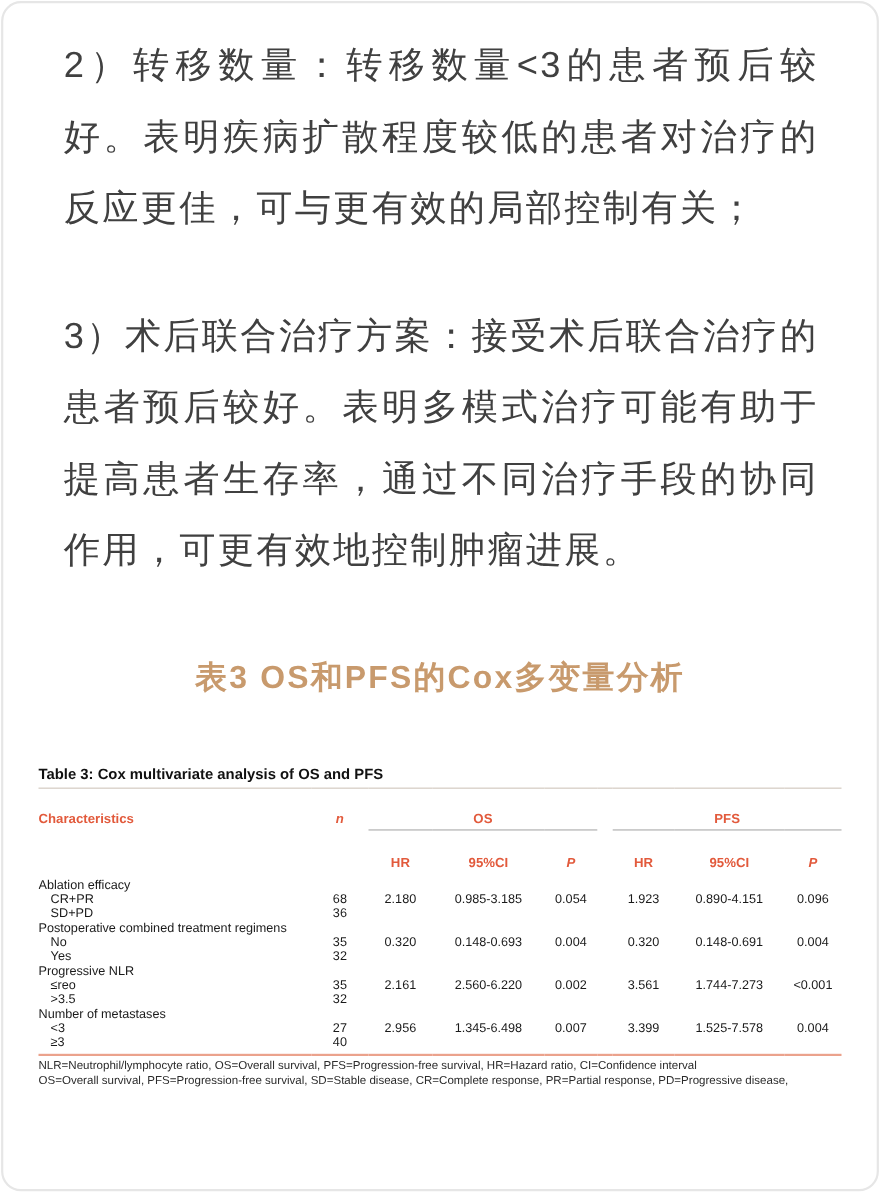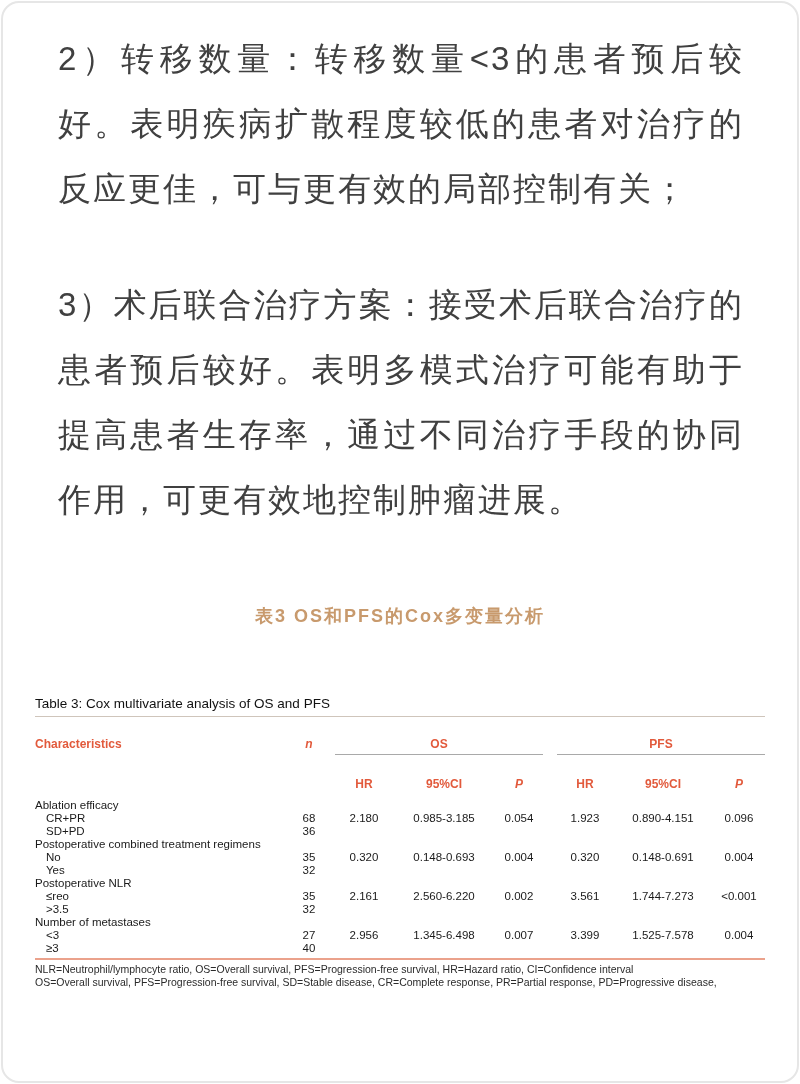--- a/index.html
+++ b/index.html
@@ -29,32 +29,32 @@
     color: #404040;
     text-align: justify;
     text-justify: inter-character;
   }
   .cn-paragraph + .cn-paragraph {
     margin-top: 51px;
   }
   .section-heading {
     margin-top: 64px;
     text-align: center;
-    font-size: 18px;
+    font-size: 29px;
     line-height: 40px;
     font-weight: bold;
     letter-spacing: 2px;
     color: #c89a6d;
   }
   .table-wrap {
     margin: 60px 35px 0 35px;
   }
   .table-title {
     font-size: 13.5px;
-    font-weight: normal;
+    font-weight: bold;
     color: #111111;
     margin-bottom: 5px;
   }
   table {
     width: 100%;
     border-collapse: collapse;
     table-layout: fixed;
     border-top: 1.5px solid #cfc5bb;
     border-bottom: 2px solid #eba28c;
   }
@@ -203,21 +203,21 @@
         <td>32</td>
         <td></td>
         <td></td>
         <td></td>
         <td></td>
         <td></td>
         <td></td>
         <td></td>
       </tr>
       <tr>
-        <td class="cell-label">Postoperative NLR</td>
+        <td class="cell-label">Progressive NLR</td>
         <td></td>
         <td></td>
         <td></td>
         <td></td>
         <td></td>
         <td></td>
         <td></td>
         <td></td>
       </tr>
       <tr class="indent">

